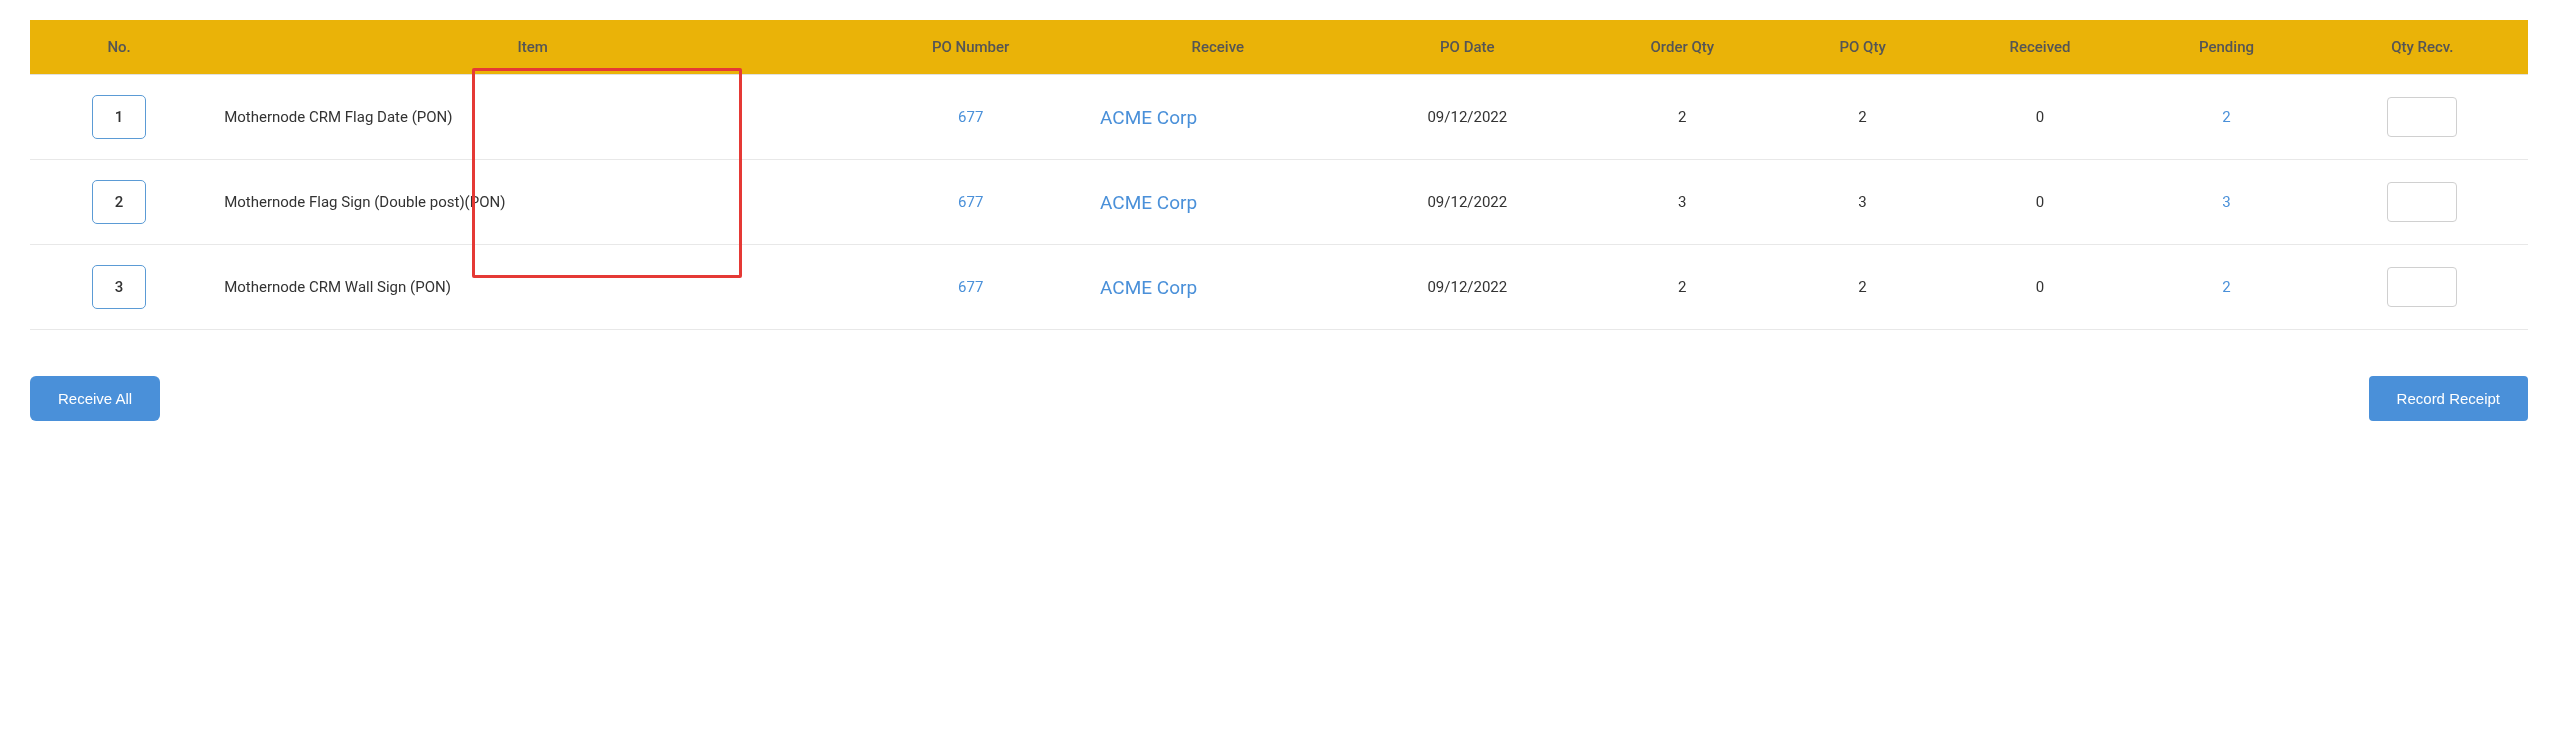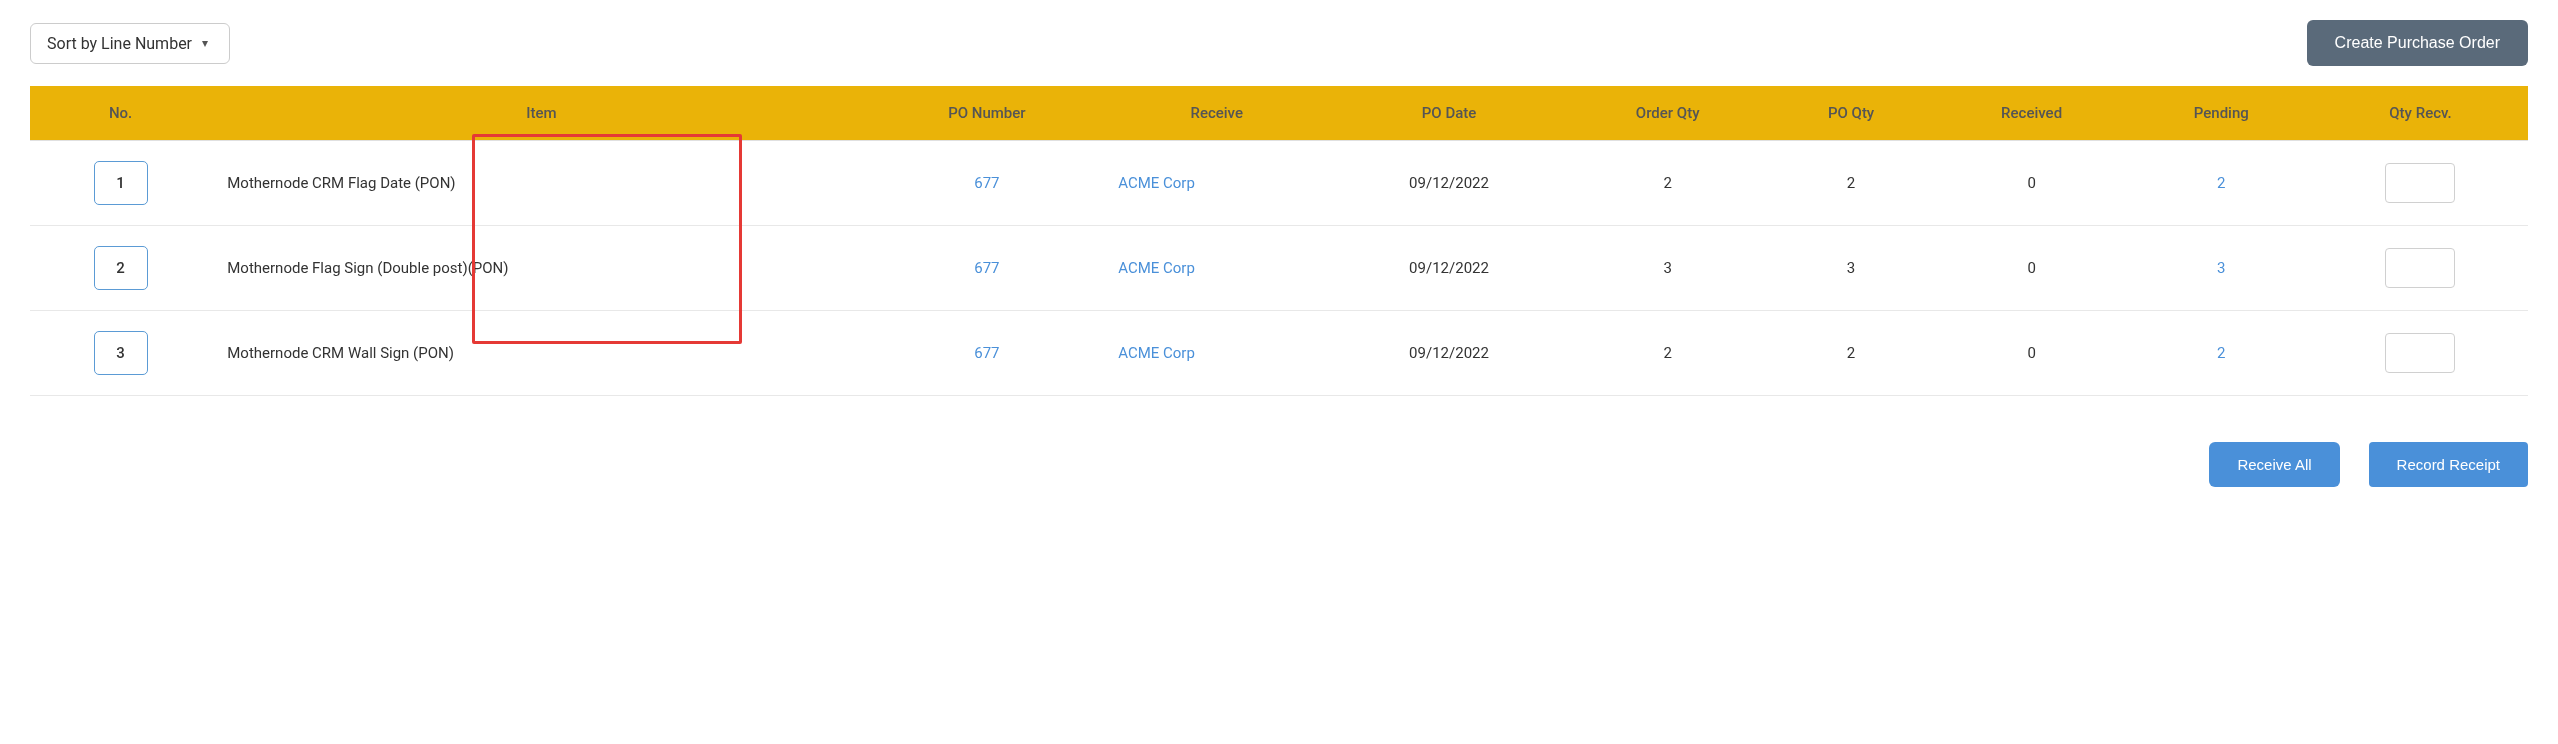--- a/index.html
+++ b/index.html
@@ -125,41 +125,41 @@
     .po-number-link {
       color: #4a90d9;
       text-decoration: none;
       font-size: 15px;
       margin-top: 32px;
     }
 
     .vendor-link {
       color: #4a90d9;
       text-decoration: none;
-      font-size: 15px;
+      font-size: 19px;
     }
 
     .pending-link {
       color: #4a90d9;
       text-decoration: none;
       font-size: 15px;
     }
 
     .qty-recv-input {
       width: 70px;
       height: 40px;
       border: 1px solid #d0d0d0;
       border-radius: 4px;
       text-align: center;
       font-size: 14px;
     }
 
     .footer-actions {
       display: flex;
-      justify-content: flex-end;
+      justify-content: space-between;
       gap: 29px;
       margin-top: 30px;
       padding-top: 16px;
     }
 
     .receive-all-btn {
       background: #4a90d9;
       color: #fff;
       border: none;
       border-radius: 6px;
@@ -191,27 +191,20 @@
       border-radius: 2px;
       pointer-events: none;
       z-index: 10;
     }
   </style>
 </head>
 <body>
 
 <div class="page-wrapper">
 
-  <div class="toolbar">
-    <div class="sort-dropdown">
-      <span>Sort by Line Number</span>
-      <span class="chevron">▾</span>
-    </div>
-    <button class="create-po-btn">Create Purchase Order</button>
-  </div>
 
   <div class="table-wrapper">
 
     <div class="red-box" style="top: 48px; left: 442px; width: 270px; height: calc(100% - 100px);"></div>
 
     <table class="table-container">
       <thead>
         <tr>
           <th class="center">
             <span>No.</span>

